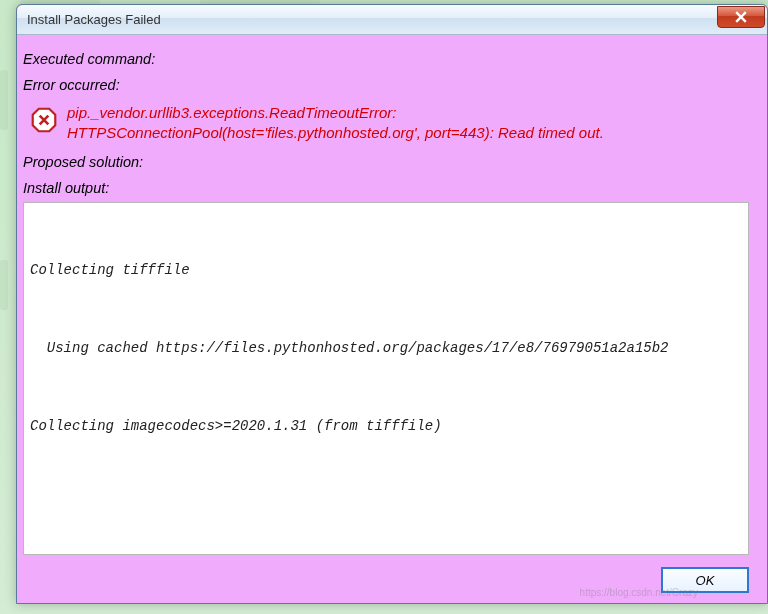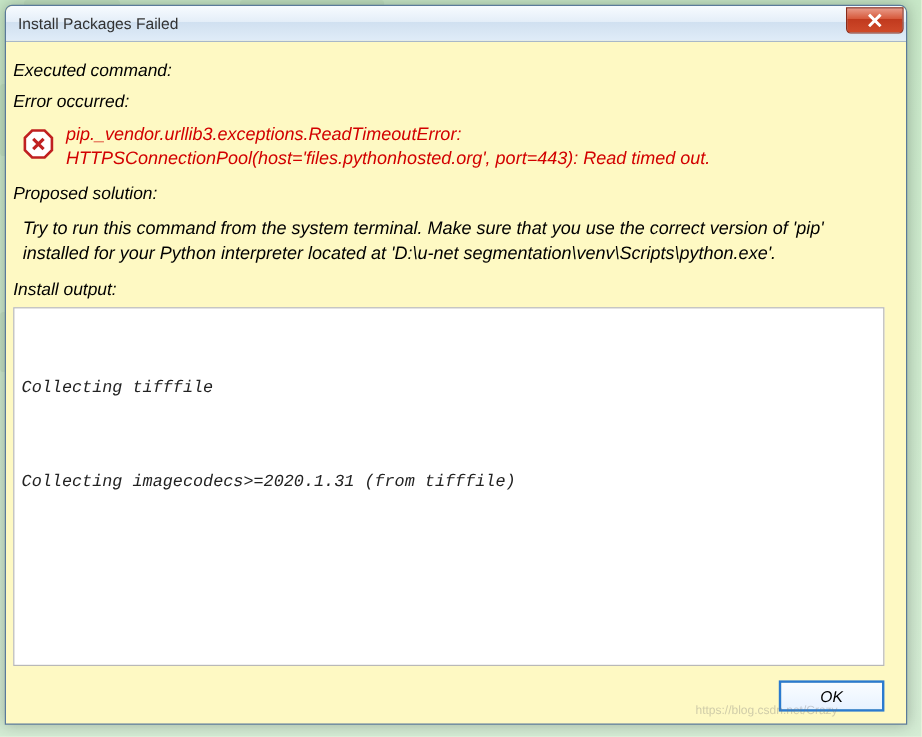--- a/index.html
+++ b/index.html
@@ -15,25 +15,25 @@
     position: relative;
   }
   .bg-smudge {
     position: absolute;
     background: #a8c8a8;
     opacity: 0.25;
     border-radius: 3px;
   }
   .dialog {
     position: absolute;
-    left: 4px;
+    left: 16px;
     top: 4px;
     width: 752px;
     height: 600px;
-    background: #fef9c3;
+    background: #f0abfc;
     border: 1px solid #5a7a9a;
     border-radius: 6px 6px 0 0;
     box-shadow: 0 0 12px rgba(0,0,0,0.25);
     display: flex;
     flex-direction: column;
   }
   .titlebar {
     height: 30px;
     background: linear-gradient(180deg, #f7fbff 0%, #e4eef8 45%, #d0e0f0 46%, #e0ecf8 100%);
     border-bottom: 1px solid #a8b8c8;
@@ -171,25 +171,25 @@
     <div class="section-label">Error occurred:</div>
     <div class="err-row">
       <svg class="err-icon" viewBox="0 0 30 30">
         <polygon points="9,2 21,2 28,9 28,21 21,28 9,28 2,21 2,9" fill="#fff" stroke="#c02020" stroke-width="2.5"></polygon>
         <path d="M10 10 L20 20 M20 10 L10 20" stroke="#c02020" stroke-width="3" fill="none"></path>
       </svg>
       <div class="err-text">pip._vendor.urllib3.exceptions.ReadTimeoutError: HTTPSConnectionPool(host='files.pythonhosted.org', port=443): Read timed out.</div>
     </div>
 
     <div class="section-label">Proposed solution:</div>
-    <div class="solution-text">Try to run this command from the system terminal. Make sure that you use the correct version of 'pip' installed for your Python interpreter located at 'D:\u-net segmentation\venv\Scripts\python.exe'.</div>
 
     <div class="section-label">Install output:</div>
     <div class="output-box">
       <div>Collecting tifffile</div>
+      <div>  Using cached https://files.pythonhosted.org/packages/17/e8/76979051a2a15b2</div>
       <div>Collecting imagecodecs&gt;=2020.1.31 (from tifffile)</div>
       
       <div></div>
       
       
     </div>
 
     <div class="button-row">
       <div class="btn primary">OK</div>
     </div>

